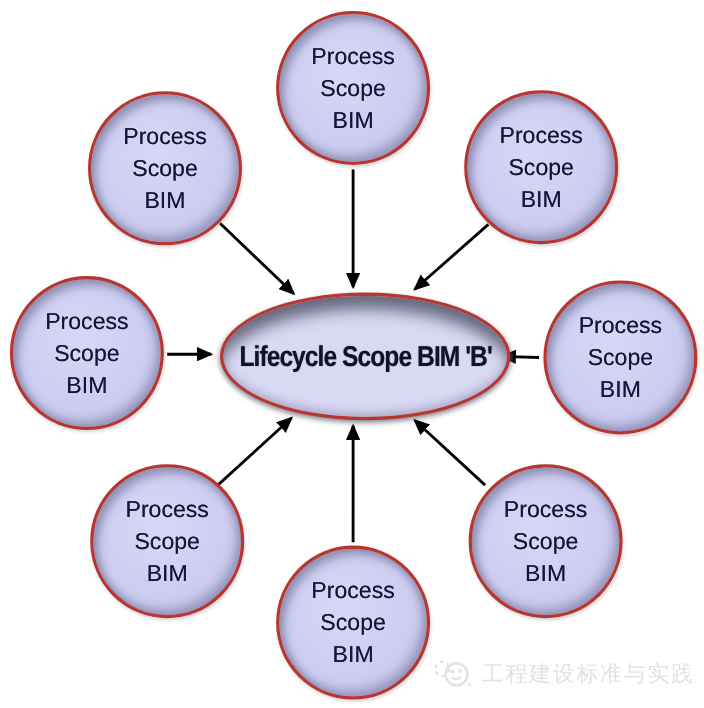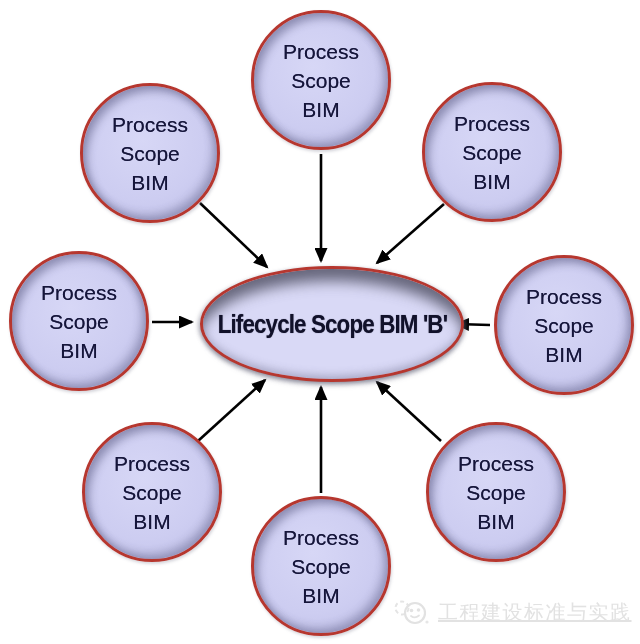--- a/index.html
+++ b/index.html
@@ -80,21 +80,20 @@
     left: 393px;
     top: 597px;
     display: flex;
     align-items: center;
     gap: 7px;
     color: #e2e2e2;
     font-size: 20px;
     letter-spacing: 1.5px;
     white-space: nowrap;
     user-select: none;
-    text-decoration: underline;
   }
   #watermark svg { display: block; }
 </style>
 </head>
 <body>
 
 <div id="canvas">
 
   <svg id="arrow-layer" viewBox="0 0 640 644" xmlns="http://www.w3.org/2000/svg">
     <defs>

